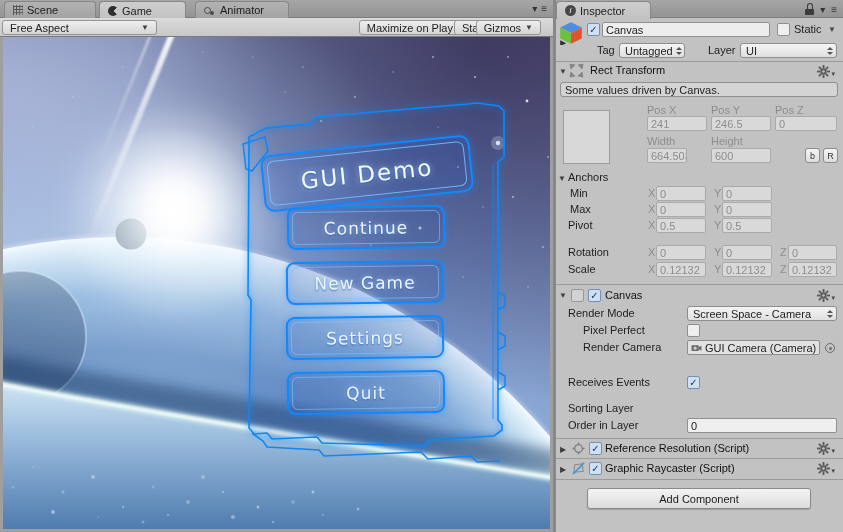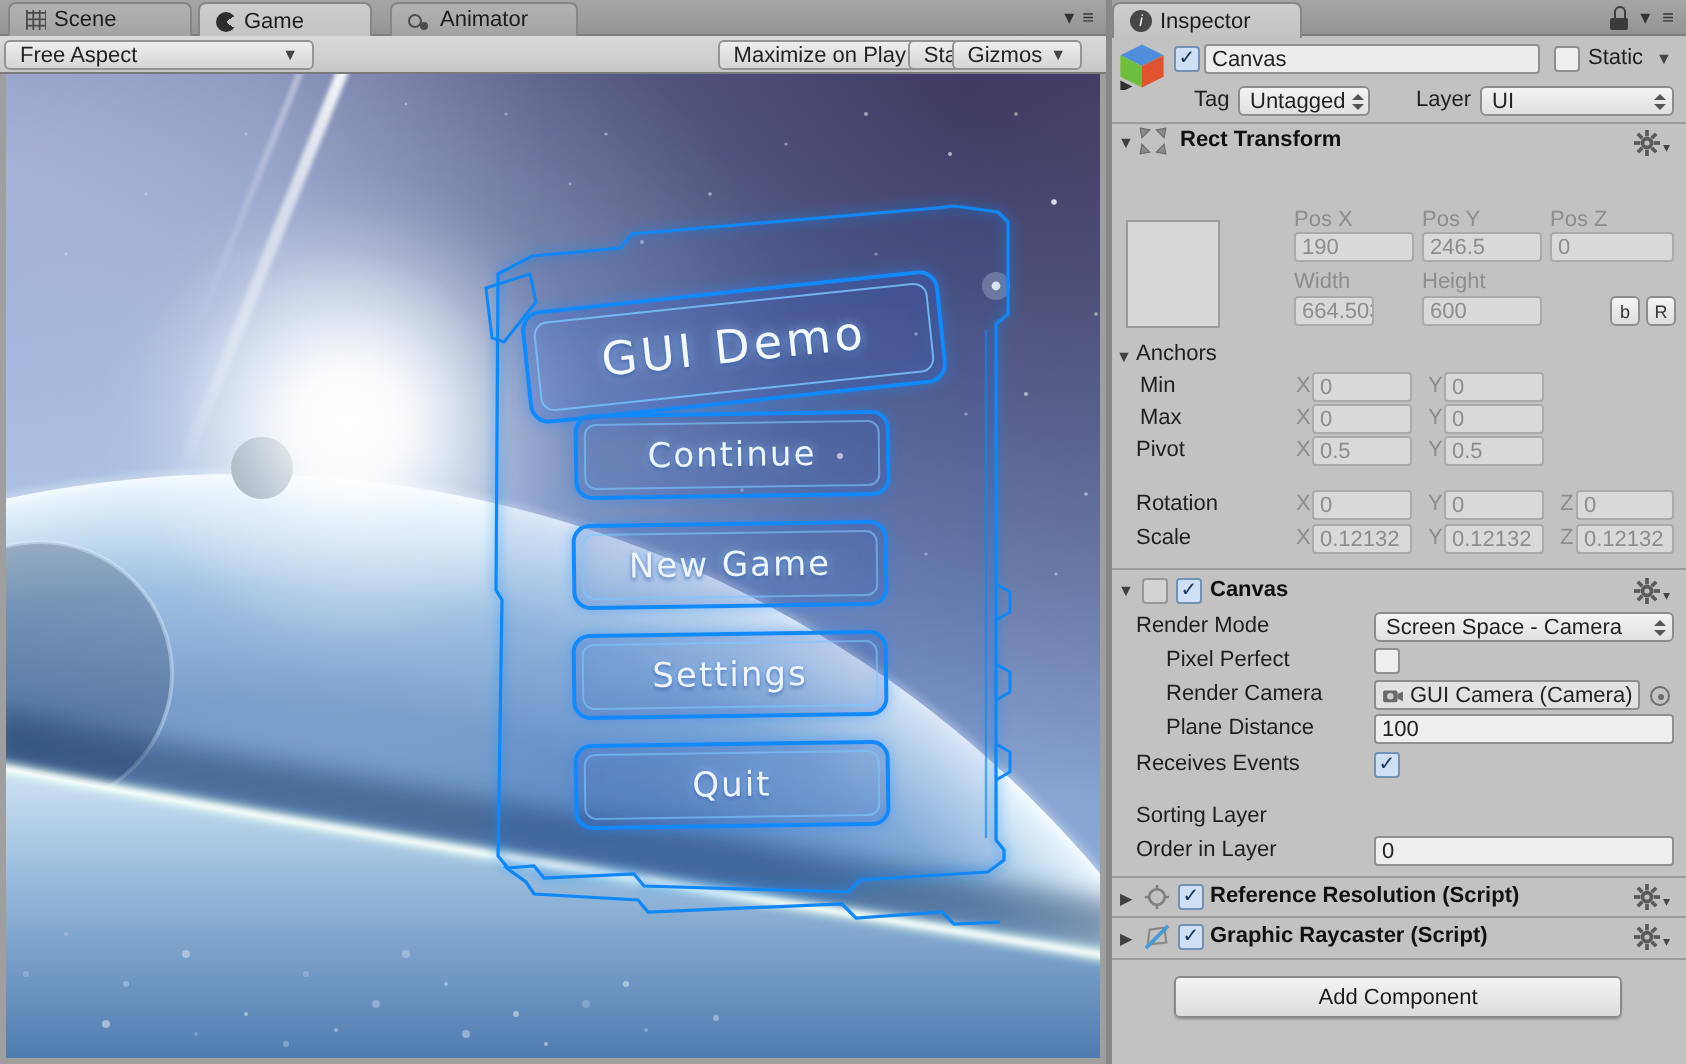--- a/index.html
+++ b/index.html
@@ -42,21 +42,21 @@
     display:flex;align-items:center;justify-content:center;
     box-shadow:0 0 7px rgba(30,135,255,.40), inset 0 0 12px rgba(40,120,255,.22);}
   .menu-btn::after{content:"";position:absolute;inset:3px;border:1px solid rgba(125,200,255,.6);border-radius:6px;}
   .menu-btn span{font-family:"DejaVu Sans",sans-serif;font-size:17px;letter-spacing:1px;color:#eef5ff;
     text-shadow:0 0 5px rgba(150,200,255,.9),0 1px 2px rgba(20,60,140,.8);}
   
   .insp{position:absolute;left:556px;top:0;width:287px;height:532px;background:#c2c2c2;font-size:11px;}
   .irow{position:absolute;left:0;width:287px;height:16px;}
   .lab{position:absolute;top:1px;font-size:11px;color:#1e1e1e;white-space:nowrap;}
   .dis{color:#8d8d8d;}
-  .bold{font-weight:bold;color:#111;}
+  .bold{font-weight:normal;color:#111;}
   .fld{position:absolute;box-sizing:border-box;height:15px;background:#efefef;border:1px solid #909090;
        border-radius:2px;font-size:11px;color:#222;padding:0 3px;display:flex;align-items:center;overflow:hidden;}
   .fld.d{background:#d9d9d9;border-color:#aaa;color:#8d8d8d;}
   .dd{position:absolute;box-sizing:border-box;height:15px;border:1px solid #8d8d8d;border-radius:3px;
       background:linear-gradient(#f4f4f4,#e0e0e0);font-size:11px;color:#222;padding:0 3px 0 5px;
       display:flex;align-items:center;justify-content:space-between;white-space:nowrap;overflow:hidden;}
   .spin{display:flex;flex-direction:column;gap:2px;margin-left:3px;flex:none;}
   .spin u{display:block;width:0;height:0;border-left:3px solid transparent;border-right:3px solid transparent;}
   .spin .up{border-bottom:3.5px solid #555;}
   .spin .dn{border-top:3.5px solid #555;}
@@ -343,29 +343,30 @@
           <rect x="6" y="0" width="2" height="3.4" transform="rotate(45 7 7)"></rect>
               <rect x="6" y="10.6" width="2" height="3.4" transform="rotate(45 7 7)"></rect>
           <rect x="0" y="6" width="3.4" height="2" transform="rotate(45 7 7)"></rect>
               <rect x="10.6" y="6" width="3.4" height="2" transform="rotate(45 7 7)"></rect>
             </g>
           <circle cx="7" cy="7" r="1.4" fill="#c2c2c2"></circle>
           </svg>
         <span style="font-size:7px;color:#444;">▾</span>
       </span>
     </div>
+    <div class="notice">Some values driven by Canvas.</div>
     <div class="anchorbox"></div>
 
     <div class="irow" style="top:103px;">
       <span class="lab dis" style="left:91px;">Pos X</span>
       <span class="lab dis" style="left:155px;">Pos Y</span>
       <span class="lab dis" style="left:219px;">Pos Z</span>
     </div>
     <div class="irow" style="top:116px;">
-      <span class="fld d" style="left:91px;width:60px;">190</span>
+      <span class="fld d" style="left:91px;width:60px;">241</span>
       <span class="fld d" style="left:155px;width:60px;">246.5</span>
       <span class="fld d" style="left:219px;width:62px;">0</span>
     </div>
     <div class="irow" style="top:134px;">
       <span class="lab dis" style="left:91px;">Width</span>
       <span class="lab dis" style="left:155px;">Height</span>
     </div>
     <div class="irow" style="top:148px;">
       <span class="fld d" style="left:91px;width:40px;">664.5031</span>
       <span class="fld d" style="left:155px;width:60px;">600</span>
@@ -459,24 +460,20 @@
       <span class="lab" style="left:27px;">Render Camera</span>
       <span class="objfld" style="left:131px;width:133px;">
         <svg width="11" height="9" viewBox="0 0 12 10" style="flex:none;">
           <rect x="0.5" y="2.5" width="8" height="6.5" rx="1" fill="#6a6a6a"></rect>
           <polygon points="8.5,4.5 11.5,3 11.5,8.5 8.5,7" fill="#6a6a6a"></polygon>
           <circle cx="4.5" cy="5.7" r="1.8" fill="#cfcfcf"></circle>
           </svg>
         <span style="white-space:nowrap;">GUI Camera (Camera)</span>
       </span>
       <span class="picker" style="left:269px;"></span>
-    </div>
-    <div class="irow" style="top:357px;">
-      <span class="lab" style="left:27px;">Plane Distance</span>
-      <span class="fld" style="left:131px;width:150px;">100</span>
     </div>
     <div class="irow" style="top:375px;">
       <span class="lab" style="left:12px;">Receives Events</span>
       <span class="cb on" style="left:131px;">✓</span>
     </div>
     <div class="irow" style="top:401px;">
       <span class="lab" style="left:12px;">Sorting Layer</span>
     </div>
     <div class="irow" style="top:418px;">
       <span class="lab" style="left:12px;">Order in Layer</span>

